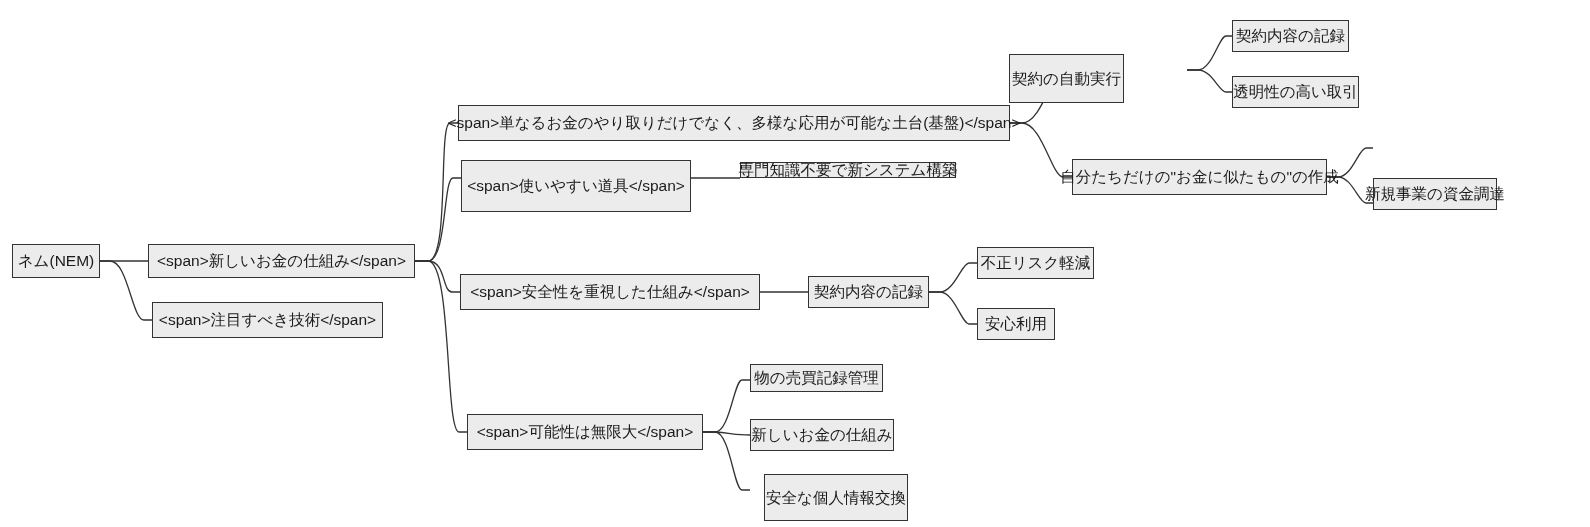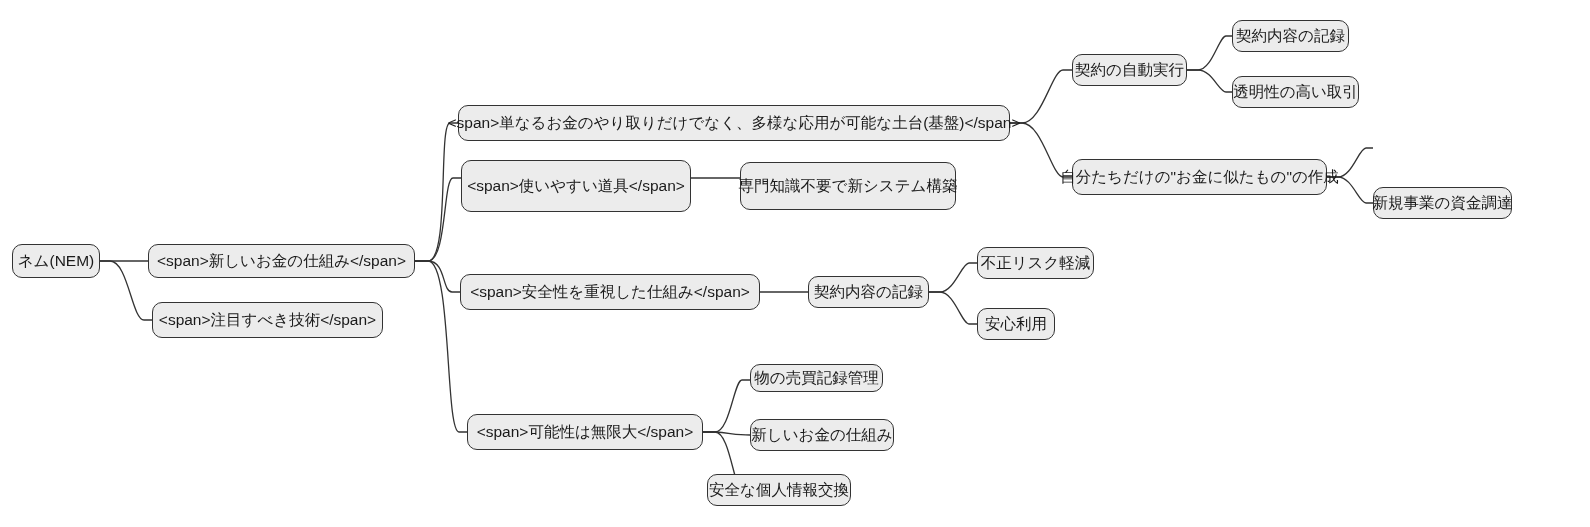--- a/index.html
+++ b/index.html
@@ -28,21 +28,21 @@
     stroke-width: 1.3;
   }
   .node {
     position: absolute;
     box-sizing: border-box;
     display: flex;
     align-items: center;
     justify-content: center;
     background: var(--node-fill, #ececec);
     border: 1.6px solid var(--node-border, #333333);
-    border-radius: 10px;
+    border-radius: 0;
     color: var(--text-color, #1a1a1a);
     font-size: 15.5px;
     white-space: nowrap;
     padding: 0 0;
     line-height: 1;
   }
 </style>
 </head>
 <body>
 
@@ -68,28 +68,28 @@
     <path class="edge" d="M703,432 L715,432 C730,432 734,380 742,380 L750,380"></path>
     <path class="edge" d="M703,432 L715,432 C730,433 736,435 750,435"></path>
     <path class="edge" d="M703,432 L715,432 C730,432 734,490 742,490 L750,490"></path>
   </svg>
 
   <div class="node" style="left:12px;   top:244px; width:88px;  height:34px">ネム(NEM)</div>
   <div class="node" style="left:148px;  top:244px; width:267px; height:34px">&lt;span&gt;新しいお金の仕組み&lt;/span&gt;</div>
   <div class="node" style="left:152px;  top:302px; width:231px; height:36px">&lt;span&gt;注目すべき技術&lt;/span&gt;</div>
   <div class="node" style="left:458px;  top:105px; width:552px; height:36px">&lt;span&gt;単なるお金のやり取りだけでなく、多様な応用が可能な土台(基盤)&lt;/span&gt;</div>
   <div class="node" style="left:461px;  top:160px; width:230px; height:52px">&lt;span&gt;使いやすい道具&lt;/span&gt;</div>
-  <div class="node" style="left:740px;  top:162px; width:216px; height:48px">専門知識不要で新システム構築</div>
+  <div class="node" style="left:740px;  top:162px; width:216px; height:16px">専門知識不要で新システム構築</div>
   <div class="node" style="left:460px;  top:274px; width:300px; height:36px">&lt;span&gt;安全性を重視した仕組み&lt;/span&gt;</div>
   <div class="node" style="left:808px;  top:276px; width:121px; height:32px">契約内容の記録</div>
   <div class="node" style="left:977px;  top:247px; width:117px; height:32px">不正リスク軽減</div>
   <div class="node" style="left:977px;  top:308px; width:78px;  height:32px">安心利用</div>
   <div class="node" style="left:467px;  top:414px; width:236px; height:36px">&lt;span&gt;可能性は無限大&lt;/span&gt;</div>
   <div class="node" style="left:750px;  top:364px; width:133px; height:28px">物の売買記録管理</div>
   <div class="node" style="left:750px;  top:419px; width:144px; height:32px">新しいお金の仕組み</div>
-  <div class="node" style="left:707px;  top:474px; width:144px; height:32px">安全な個人情報交換</div>
-  <div class="node" style="left:1072px; top:54px;  width:115px; height:32px">契約の自動実行</div>
+  <div class="node" style="left:764px;  top:474px; width:144px; height:47px">安全な個人情報交換</div>
+  <div class="node" style="left:1009px; top:54px;  width:115px; height:49px">契約の自動実行</div>
   <div class="node" style="left:1232px; top:20px;  width:117px; height:32px">契約内容の記録</div>
   <div class="node" style="left:1232px; top:76px;  width:127px; height:32px">透明性の高い取引</div>
   <div class="node" style="left:1072px; top:159px; width:255px; height:36px">自分たちだけの"お金に似たもの"の作成</div>
-  <div class="node" style="left:1373px; top:187px; width:139px; height:32px">新規事業の資金調達</div>
+  <div class="node" style="left:1373px; top:178px; width:124px; height:32px">新規事業の資金調達</div>
 
 </div>
 
 </body></html>

